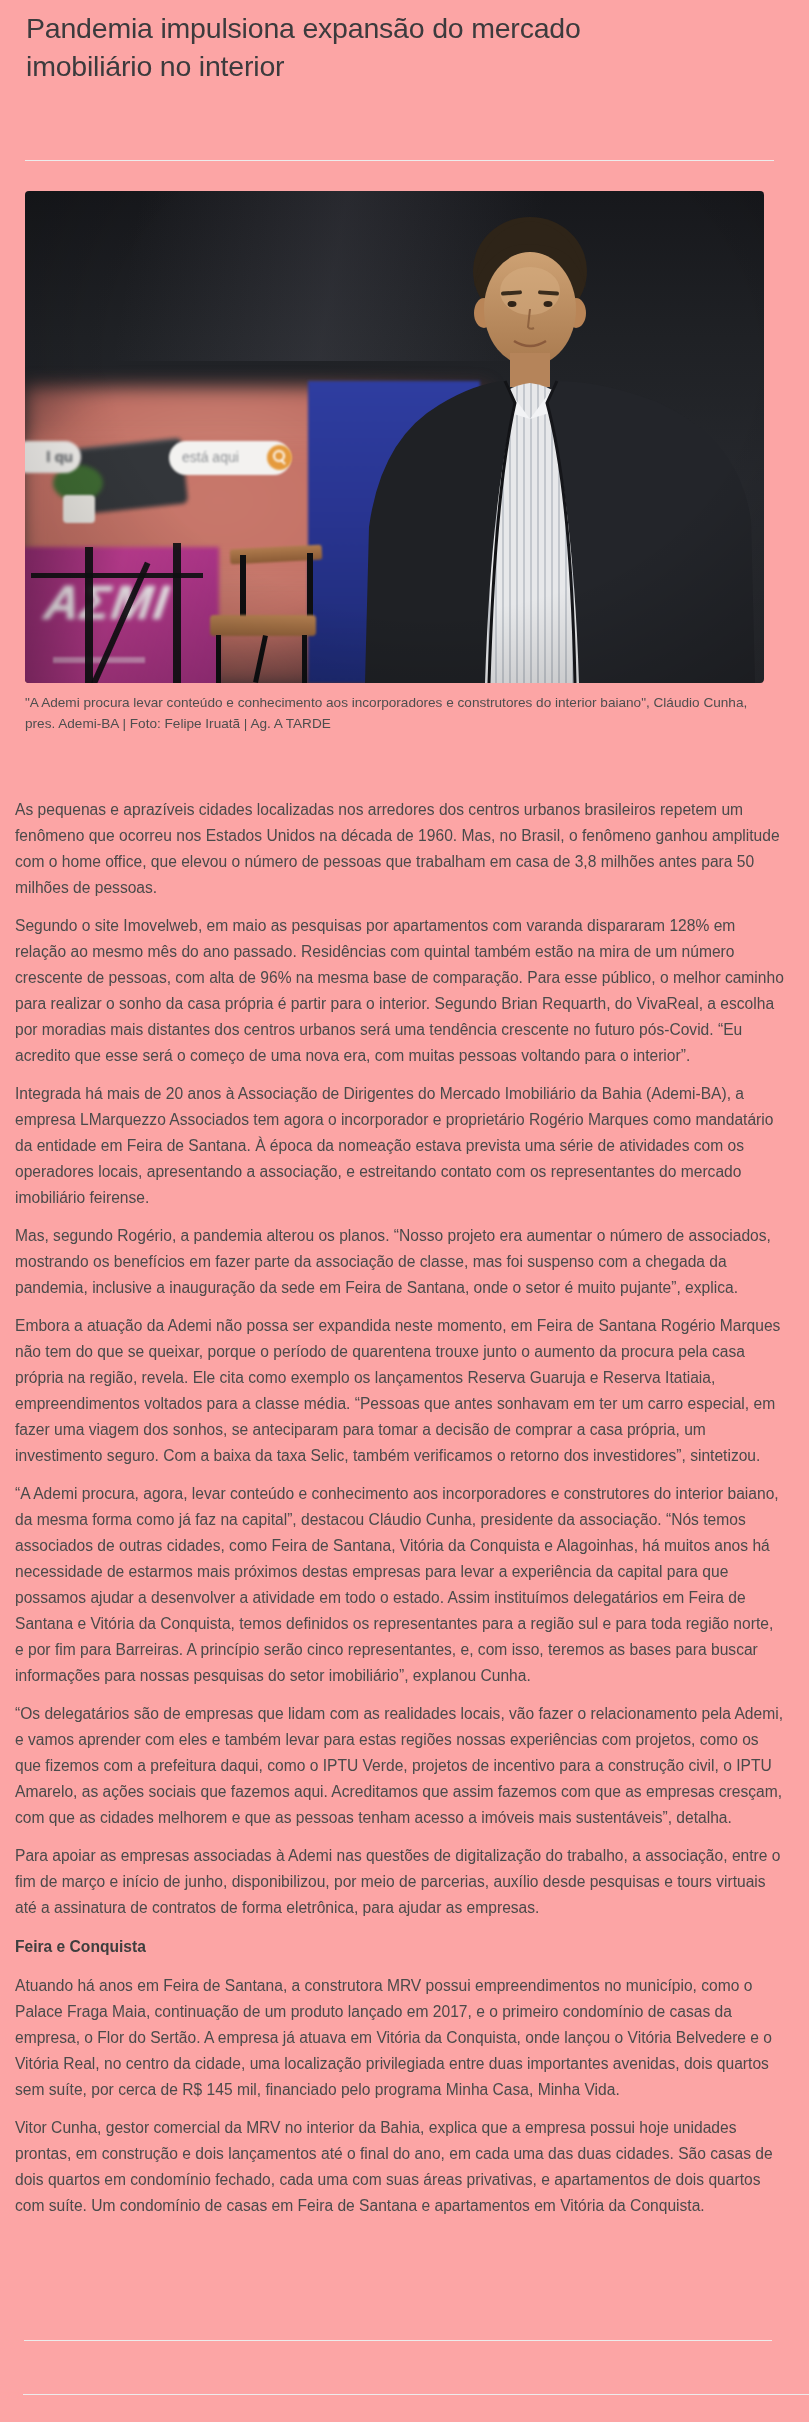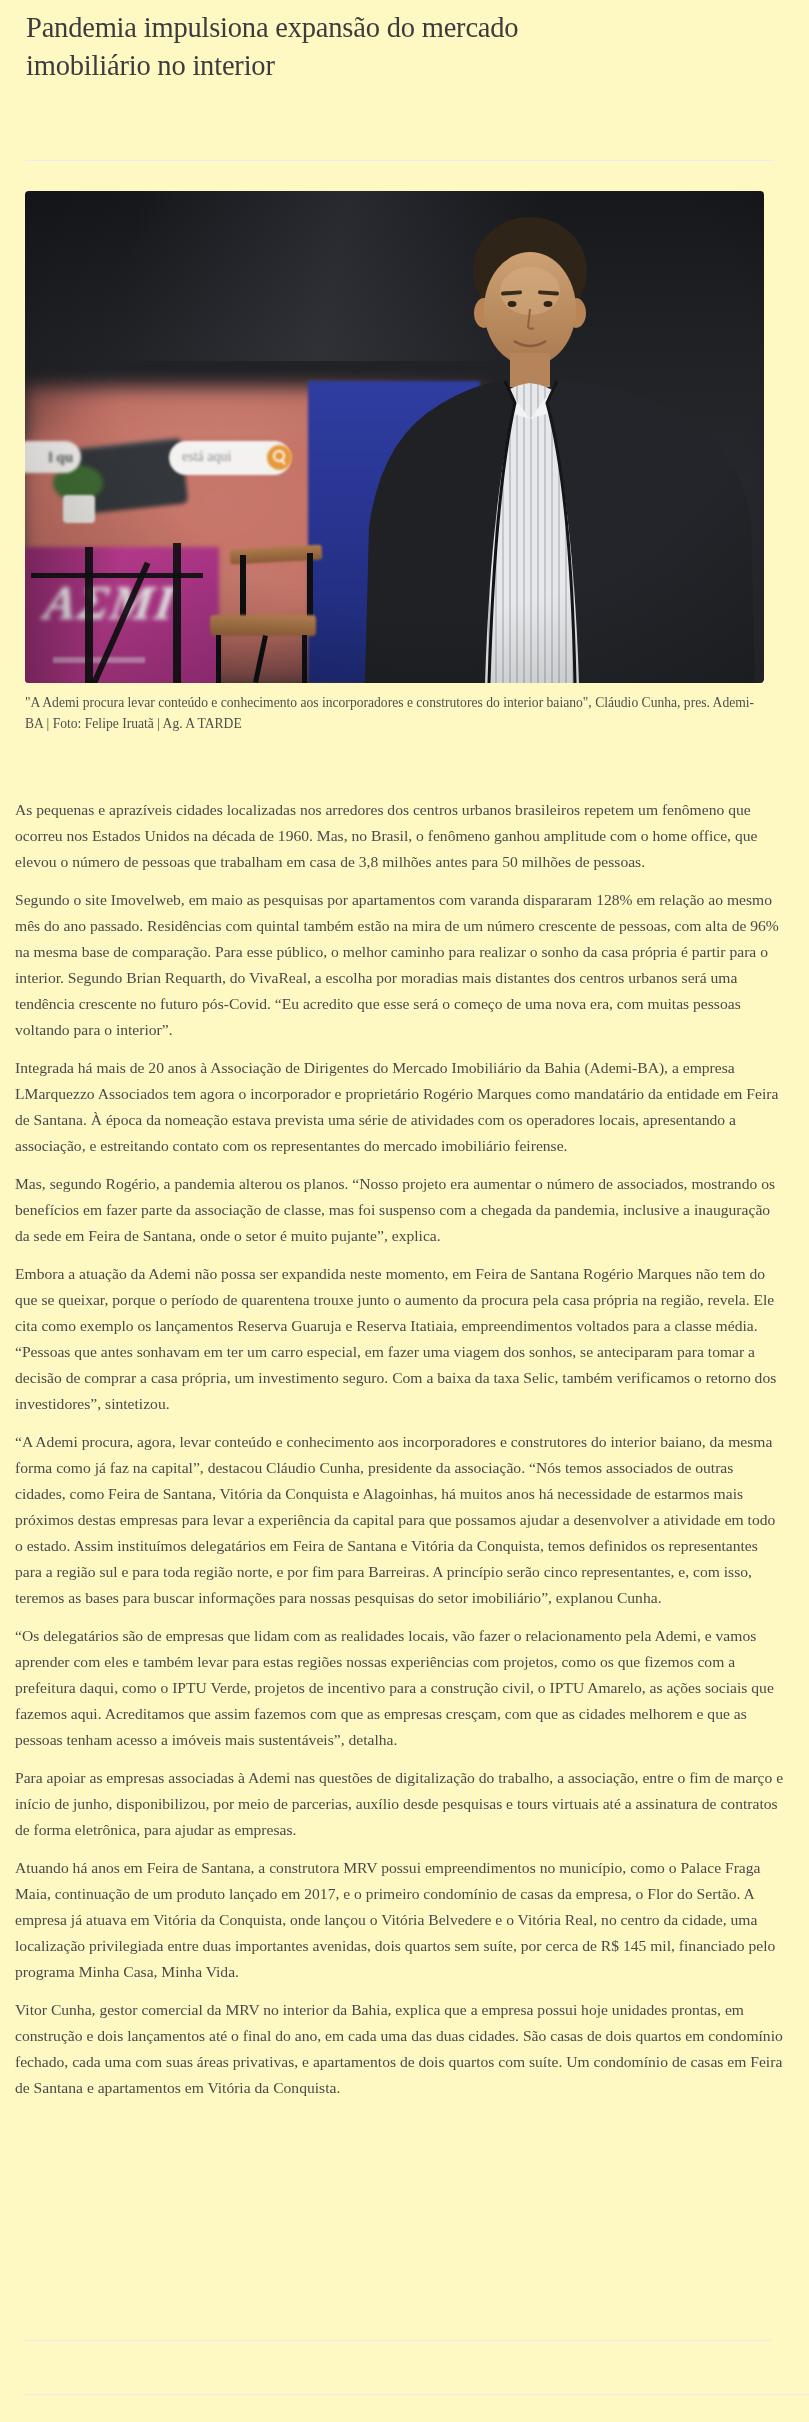--- a/index.html
+++ b/index.html
@@ -1,17 +1,17 @@
 <!DOCTYPE html>
 <html><head>
 <meta charset="utf-8">
 <style>
   html,body{margin:0;padding:0;background:#ffffff;}
   body{width:809px;height:2422px;overflow:hidden;font-family:"Liberation Sans","DejaVu Sans",sans-serif;}
-  .page{position:relative;width:809px;height:2422px;background:#fef9c3;overflow:hidden;font-family:Liberation Serif, serif;}
+  .page{position:relative;width:809px;height:2422px;background:#fca5a5;overflow:hidden;}
 
   
   h1.title{margin:0;padding:9px 0 0 26px;max-width:620px;font-size:28.5px;line-height:38px;
            font-weight:400;color:#3c3b3d;letter-spacing:-0.2px;}
 
   .rule{border:none;border-top:1px solid #ececec;height:0;}
   .rule-top{margin:75px 0 0 25px;width:749px;}
   .rule-b1{position:absolute;left:24px;top:2340px;width:748px;margin:0;}
   .rule-b2{position:absolute;left:23px;top:2394px;width:786px;margin:0;}
 
@@ -151,20 +151,21 @@
 
   <div class="body-text">
     <p>As pequenas e aprazíveis cidades localizadas nos arredores dos centros urbanos brasileiros repetem um fenômeno que ocorreu nos Estados Unidos na década de 1960. Mas, no Brasil, o fenômeno ganhou amplitude com o home office, que elevou o número de pessoas que trabalham em casa de 3,8 milhões antes para 50 milhões de pessoas.</p>
     <p>Segundo o site Imovelweb, em maio as pesquisas por apartamentos com varanda dispararam 128% em relação ao mesmo mês do ano passado. Residências com quintal também estão na mira de um número crescente de pessoas, com alta de 96% na mesma base de comparação. Para esse público, o melhor caminho para realizar o sonho da casa própria é partir para o interior. Segundo Brian Requarth, do VivaReal, a escolha por moradias mais distantes dos centros urbanos será uma tendência crescente no futuro pós-Covid. “Eu acredito que esse será o começo de uma nova era, com muitas pessoas voltando para o interior”.</p>
     <p>Integrada há mais de 20 anos à Associação de Dirigentes do Mercado Imobiliário da Bahia (Ademi-BA), a empresa LMarquezzo Associados tem agora o incorporador e proprietário Rogério Marques como mandatário da entidade em Feira de Santana. À época da nomeação estava prevista uma série de atividades com os operadores locais, apresentando a associação, e estreitando contato com os representantes do mercado imobiliário feirense.</p>
     <p>Mas, segundo Rogério, a pandemia alterou os planos. “Nosso projeto era aumentar o número de associados, mostrando os benefícios em fazer parte da associação de classe, mas foi suspenso com a chegada da pandemia, inclusive a inauguração da sede em Feira de Santana, onde o setor é muito pujante”, explica.</p>
     <p>Embora a atuação da Ademi não possa ser expandida neste momento, em Feira de Santana Rogério Marques não tem do que se queixar, porque o período de quarentena trouxe junto o aumento da procura pela casa própria na região, revela. Ele cita como exemplo os lançamentos Reserva Guaruja e Reserva Itatiaia, empreendimentos voltados para a classe média. “Pessoas que antes sonhavam em ter um carro especial, em fazer uma viagem dos sonhos, se anteciparam para tomar a decisão de comprar a casa própria, um investimento seguro. Com a baixa da taxa Selic, também verificamos o retorno dos investidores”, sintetizou.</p>
     <p>“A Ademi procura, agora, levar conteúdo e conhecimento aos incorporadores e construtores do interior baiano, da mesma forma como já faz na capital”, destacou Cláudio Cunha, presidente da associação. “Nós temos associados de outras cidades, como Feira de Santana, Vitória da Conquista e Alagoinhas, há muitos anos há necessidade de estarmos mais próximos destas empresas para levar a experiência da capital para que possamos ajudar a desenvolver a atividade em todo o estado. Assim instituímos delegatários em Feira de Santana e Vitória da Conquista, temos definidos os representantes para a região sul e para toda região norte, e por fim para Barreiras. A princípio serão cinco representantes, e, com isso, teremos as bases para buscar informações para nossas pesquisas do setor imobiliário”, explanou Cunha.</p>
     <p>“Os delegatários são de empresas que lidam com as realidades locais, vão fazer o relacionamento pela Ademi, e vamos aprender com eles e também levar para estas regiões nossas experiências com projetos, como os que fizemos com a prefeitura daqui, como o IPTU Verde, projetos de incentivo para a construção civil, o IPTU Amarelo, as ações sociais que fazemos aqui. Acreditamos que assim fazemos com que as empresas cresçam, com que as cidades melhorem e que as pessoas tenham acesso a imóveis mais sustentáveis”, detalha.</p>
     <p>Para apoiar as empresas associadas à Ademi nas questões de digitalização do trabalho, a associação, entre o fim de março e início de junho, disponibilizou, por meio de parcerias, auxílio desde pesquisas e tours virtuais até a assinatura de contratos de forma eletrônica, para ajudar as empresas.</p>
+    <h2>Feira e Conquista</h2>
     <p>Atuando há anos em Feira de Santana, a construtora MRV possui empreendimentos no município, como o Palace Fraga Maia, continuação de um produto lançado em 2017, e o primeiro condomínio de casas da empresa, o Flor do Sertão. A empresa já atuava em Vitória da Conquista, onde lançou o Vitória Belvedere e o Vitória Real, no centro da cidade, uma localização privilegiada entre duas importantes avenidas, dois quartos sem suíte, por cerca de R$ 145 mil, financiado pelo programa Minha Casa, Minha Vida.</p>
     <p>Vitor Cunha, gestor comercial da MRV no interior da Bahia, explica que a empresa possui hoje unidades prontas, em construção e dois lançamentos até o final do ano, em cada uma das duas cidades. São casas de dois quartos em condomínio fechado, cada uma com suas áreas privativas, e apartamentos de dois quartos com suíte. Um condomínio de casas em Feira de Santana e apartamentos em Vitória da Conquista.</p>
   </div>
 
   <hr class="rule rule-b1">
   <hr class="rule rule-b2">
 
 </div>
 
 </body></html>

